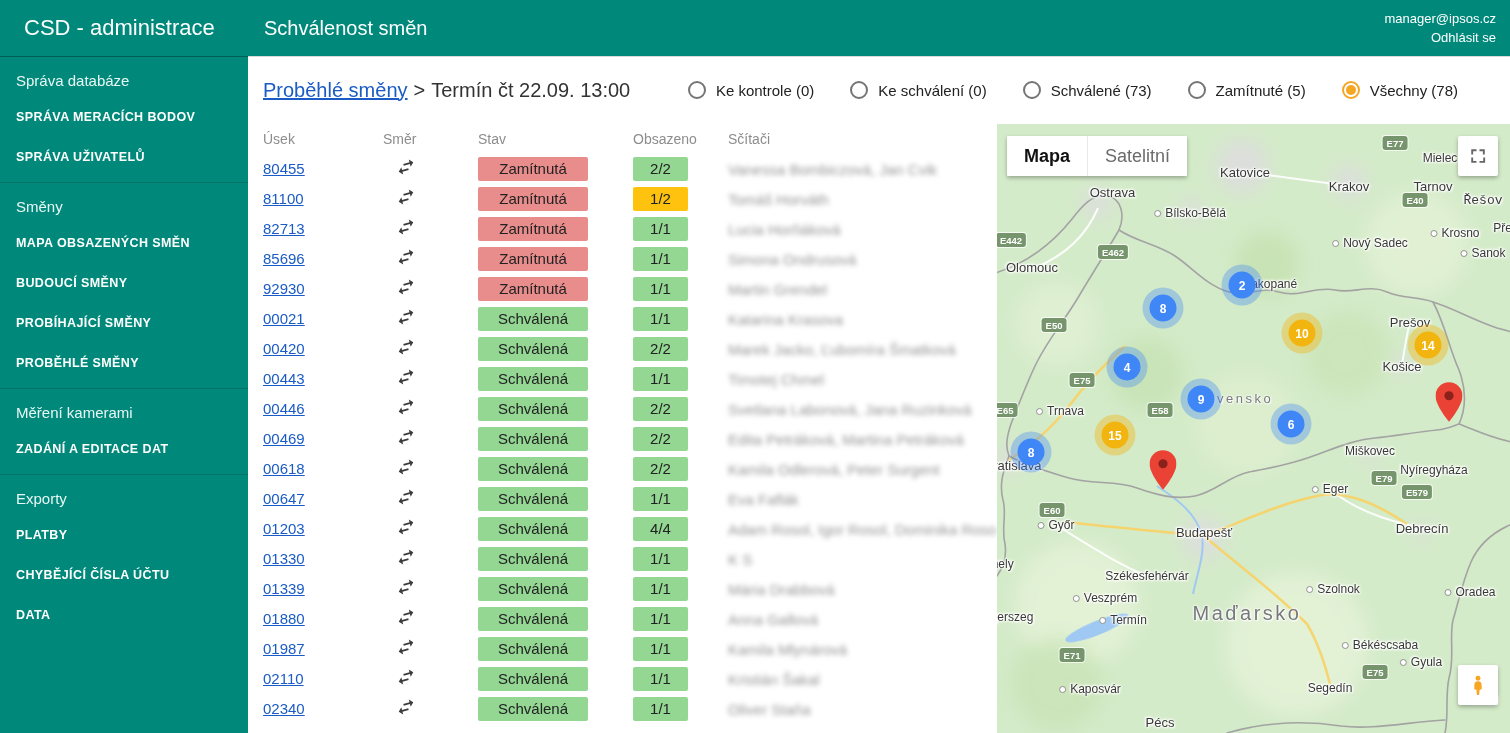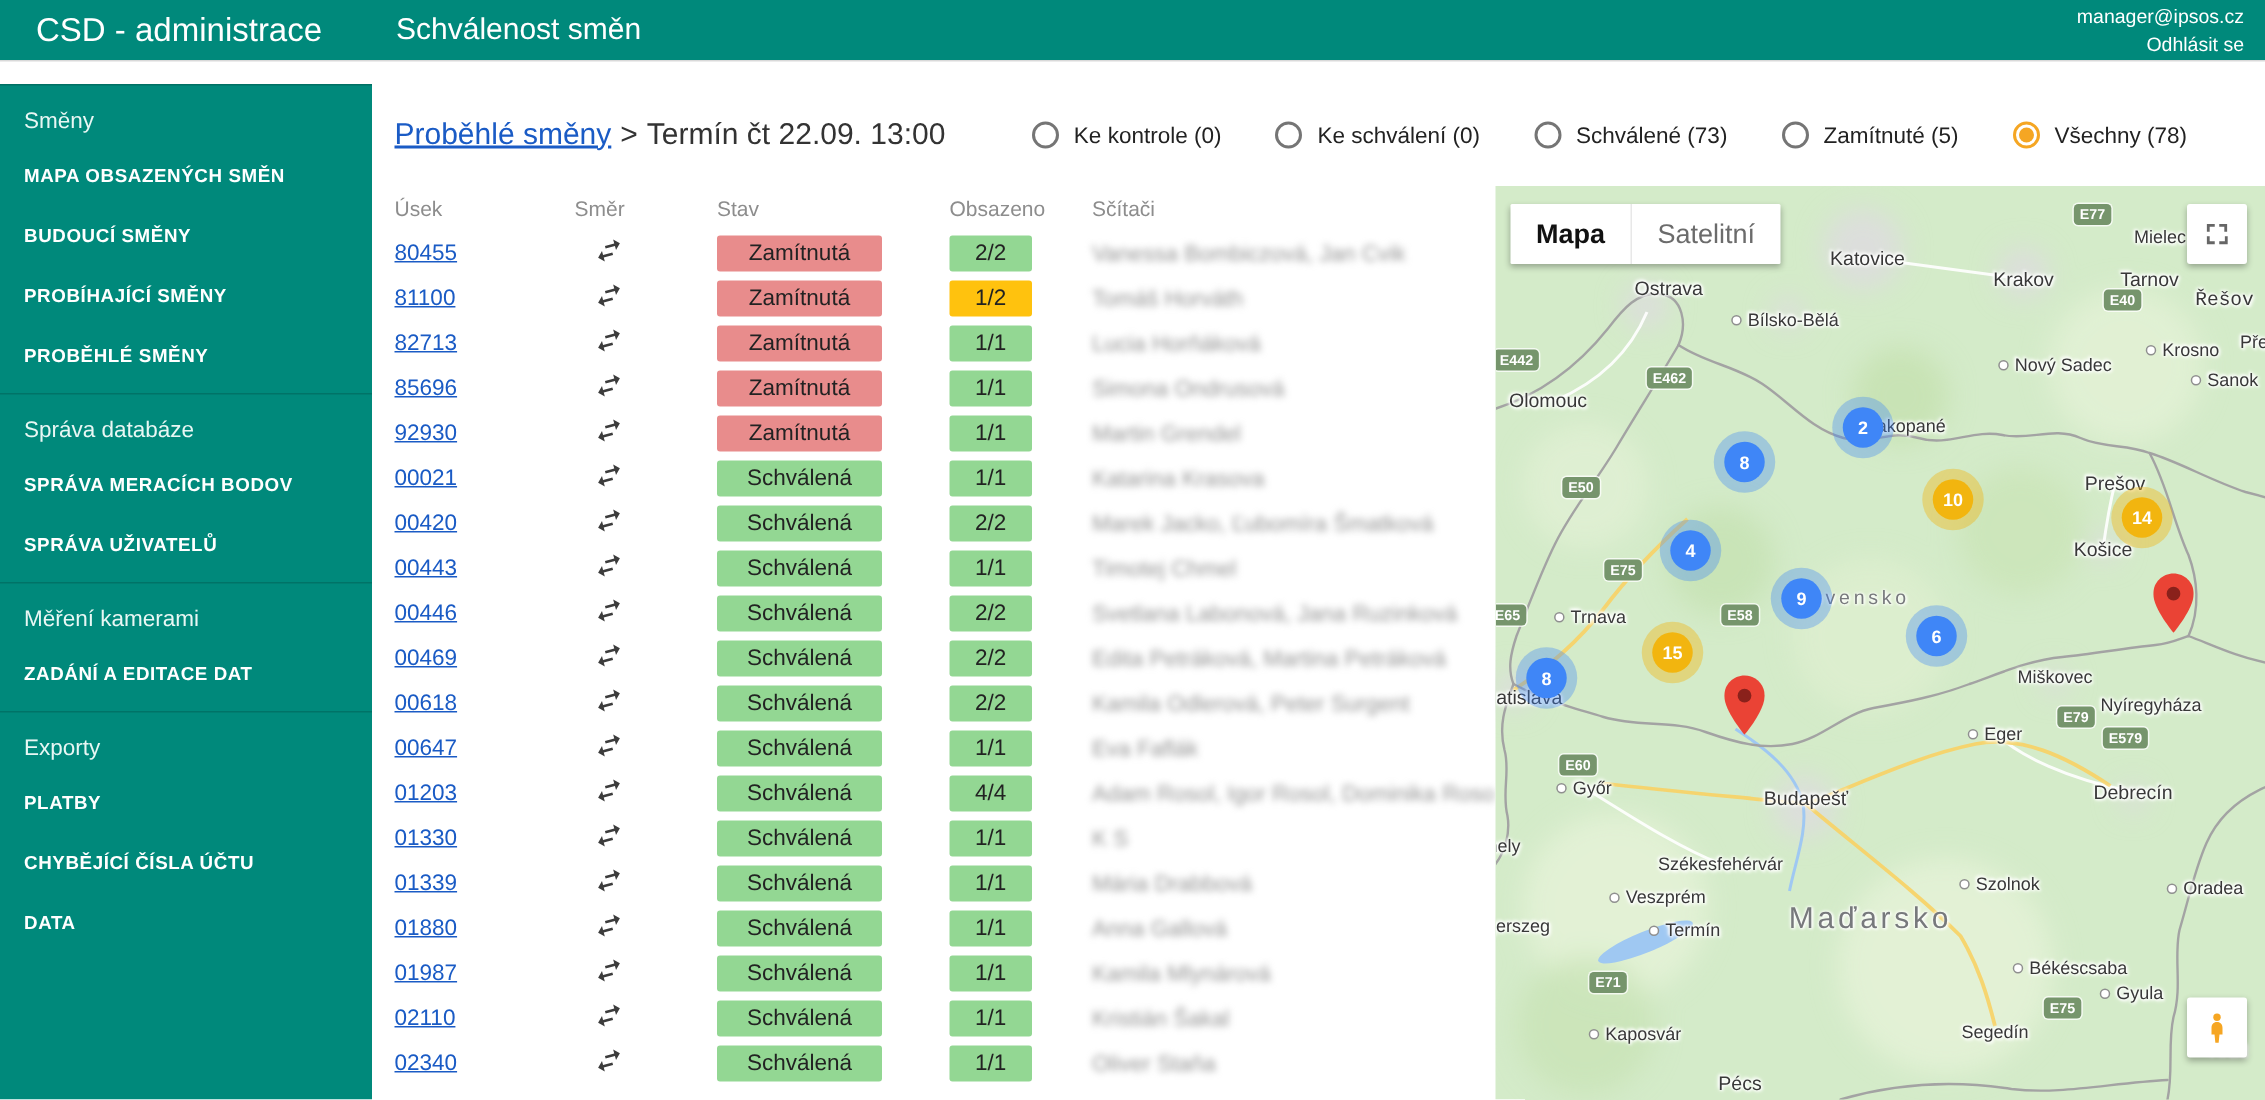--- a/index.html
+++ b/index.html
@@ -1,20 +1,20 @@
 <!DOCTYPE html>
 <html><head>
 <meta charset="utf-8">
 <style>
   html,body{margin:0;padding:0;}
   body{width:1510px;height:733px;overflow:hidden;font-family:"Liberation Sans",sans-serif;background:#fff;position:relative;}
   .screen{position:absolute;inset:0;width:1510px;height:733px;overflow:hidden;}
 
   
-  .app-header{position:absolute;top:0;left:0;right:0;height:40px;background:#00897B;color:#fff;display:flex;align-items:center;z-index:30;box-shadow:0 1px 0 rgba(0,0,0,.15);}
+  .app-header{position:absolute;top:0;left:0;right:0;height:56px;background:#00897B;color:#fff;display:flex;align-items:center;z-index:30;box-shadow:0 1px 0 rgba(0,0,0,.15);}
   .brand{width:248px;box-sizing:border-box;padding-left:24px;font-size:22px;font-weight:400;white-space:nowrap;}
   .page-title{margin-left:16px;font-size:20px;font-weight:400;}
   .account{margin-left:auto;text-align:right;padding-right:14px;font-size:13px;line-height:19px;}
   .account .logout{cursor:pointer;}
 
   
   .sidebar{position:absolute;top:56px;left:0;width:248px;bottom:0;background:#00897B;border-top:1px solid rgba(0,0,0,.18);z-index:20;}
   .sb-section{border-bottom:1px solid rgba(0,0,0,.16);padding-bottom:5px;}
   .sb-section:last-child{border-bottom:none;}
   .sb-title{font-size:15px;padding:15px 16px 8px;color:#e8f7f4;font-weight:400;}
@@ -84,30 +84,30 @@
     <div class="brand">CSD - administrace</div>
     <div class="page-title">Schválenost směn</div>
     <div class="account">
       <div>manager@ipsos.cz</div>
       <div class="logout">Odhlásit se</div>
     </div>
   </div>
 
   <div class="sidebar">
       <div class="sb-section">
+        <div class="sb-title">Správa databáze</div>
+        <div class="sb-item">SPRÁVA MERACÍCH BODOV</div>
+        <div class="sb-item">SPRÁVA UŽIVATELŮ</div>
+      </div>
+      <div class="sb-section">
         <div class="sb-title">Směny</div>
         <div class="sb-item">MAPA OBSAZENÝCH SMĚN</div>
         <div class="sb-item">BUDOUCÍ SMĚNY</div>
         <div class="sb-item">PROBÍHAJÍCÍ SMĚNY</div>
         <div class="sb-item">PROBĚHLÉ SMĚNY</div>
-      </div>
-      <div class="sb-section">
-        <div class="sb-title">Správa databáze</div>
-        <div class="sb-item">SPRÁVA MERACÍCH BODOV</div>
-        <div class="sb-item">SPRÁVA UŽIVATELŮ</div>
       </div>
       <div class="sb-section">
         <div class="sb-title">Měření kamerami</div>
         <div class="sb-item">ZADÁNÍ A EDITACE DAT</div>
       </div>
       <div class="sb-section">
         <div class="sb-title">Exporty</div>
         <div class="sb-item">PLATBY</div>
         <div class="sb-item">CHYBĚJÍCÍ ČÍSLA ÚČTU</div>
         <div class="sb-item">DATA</div>

